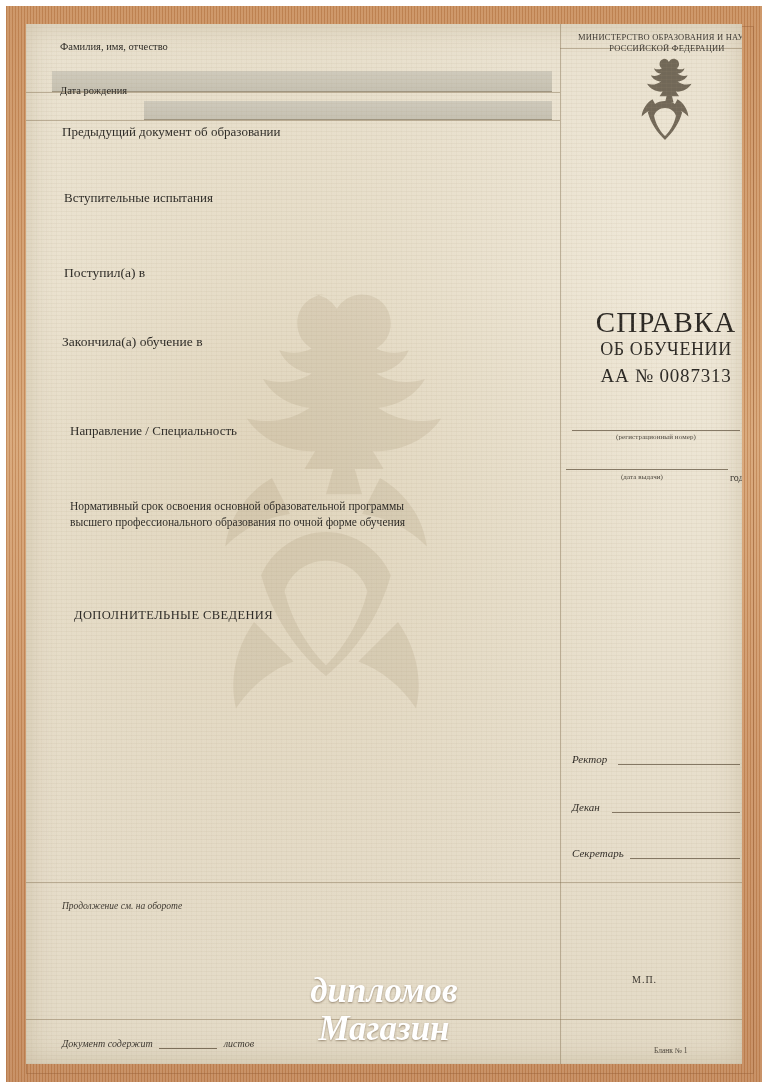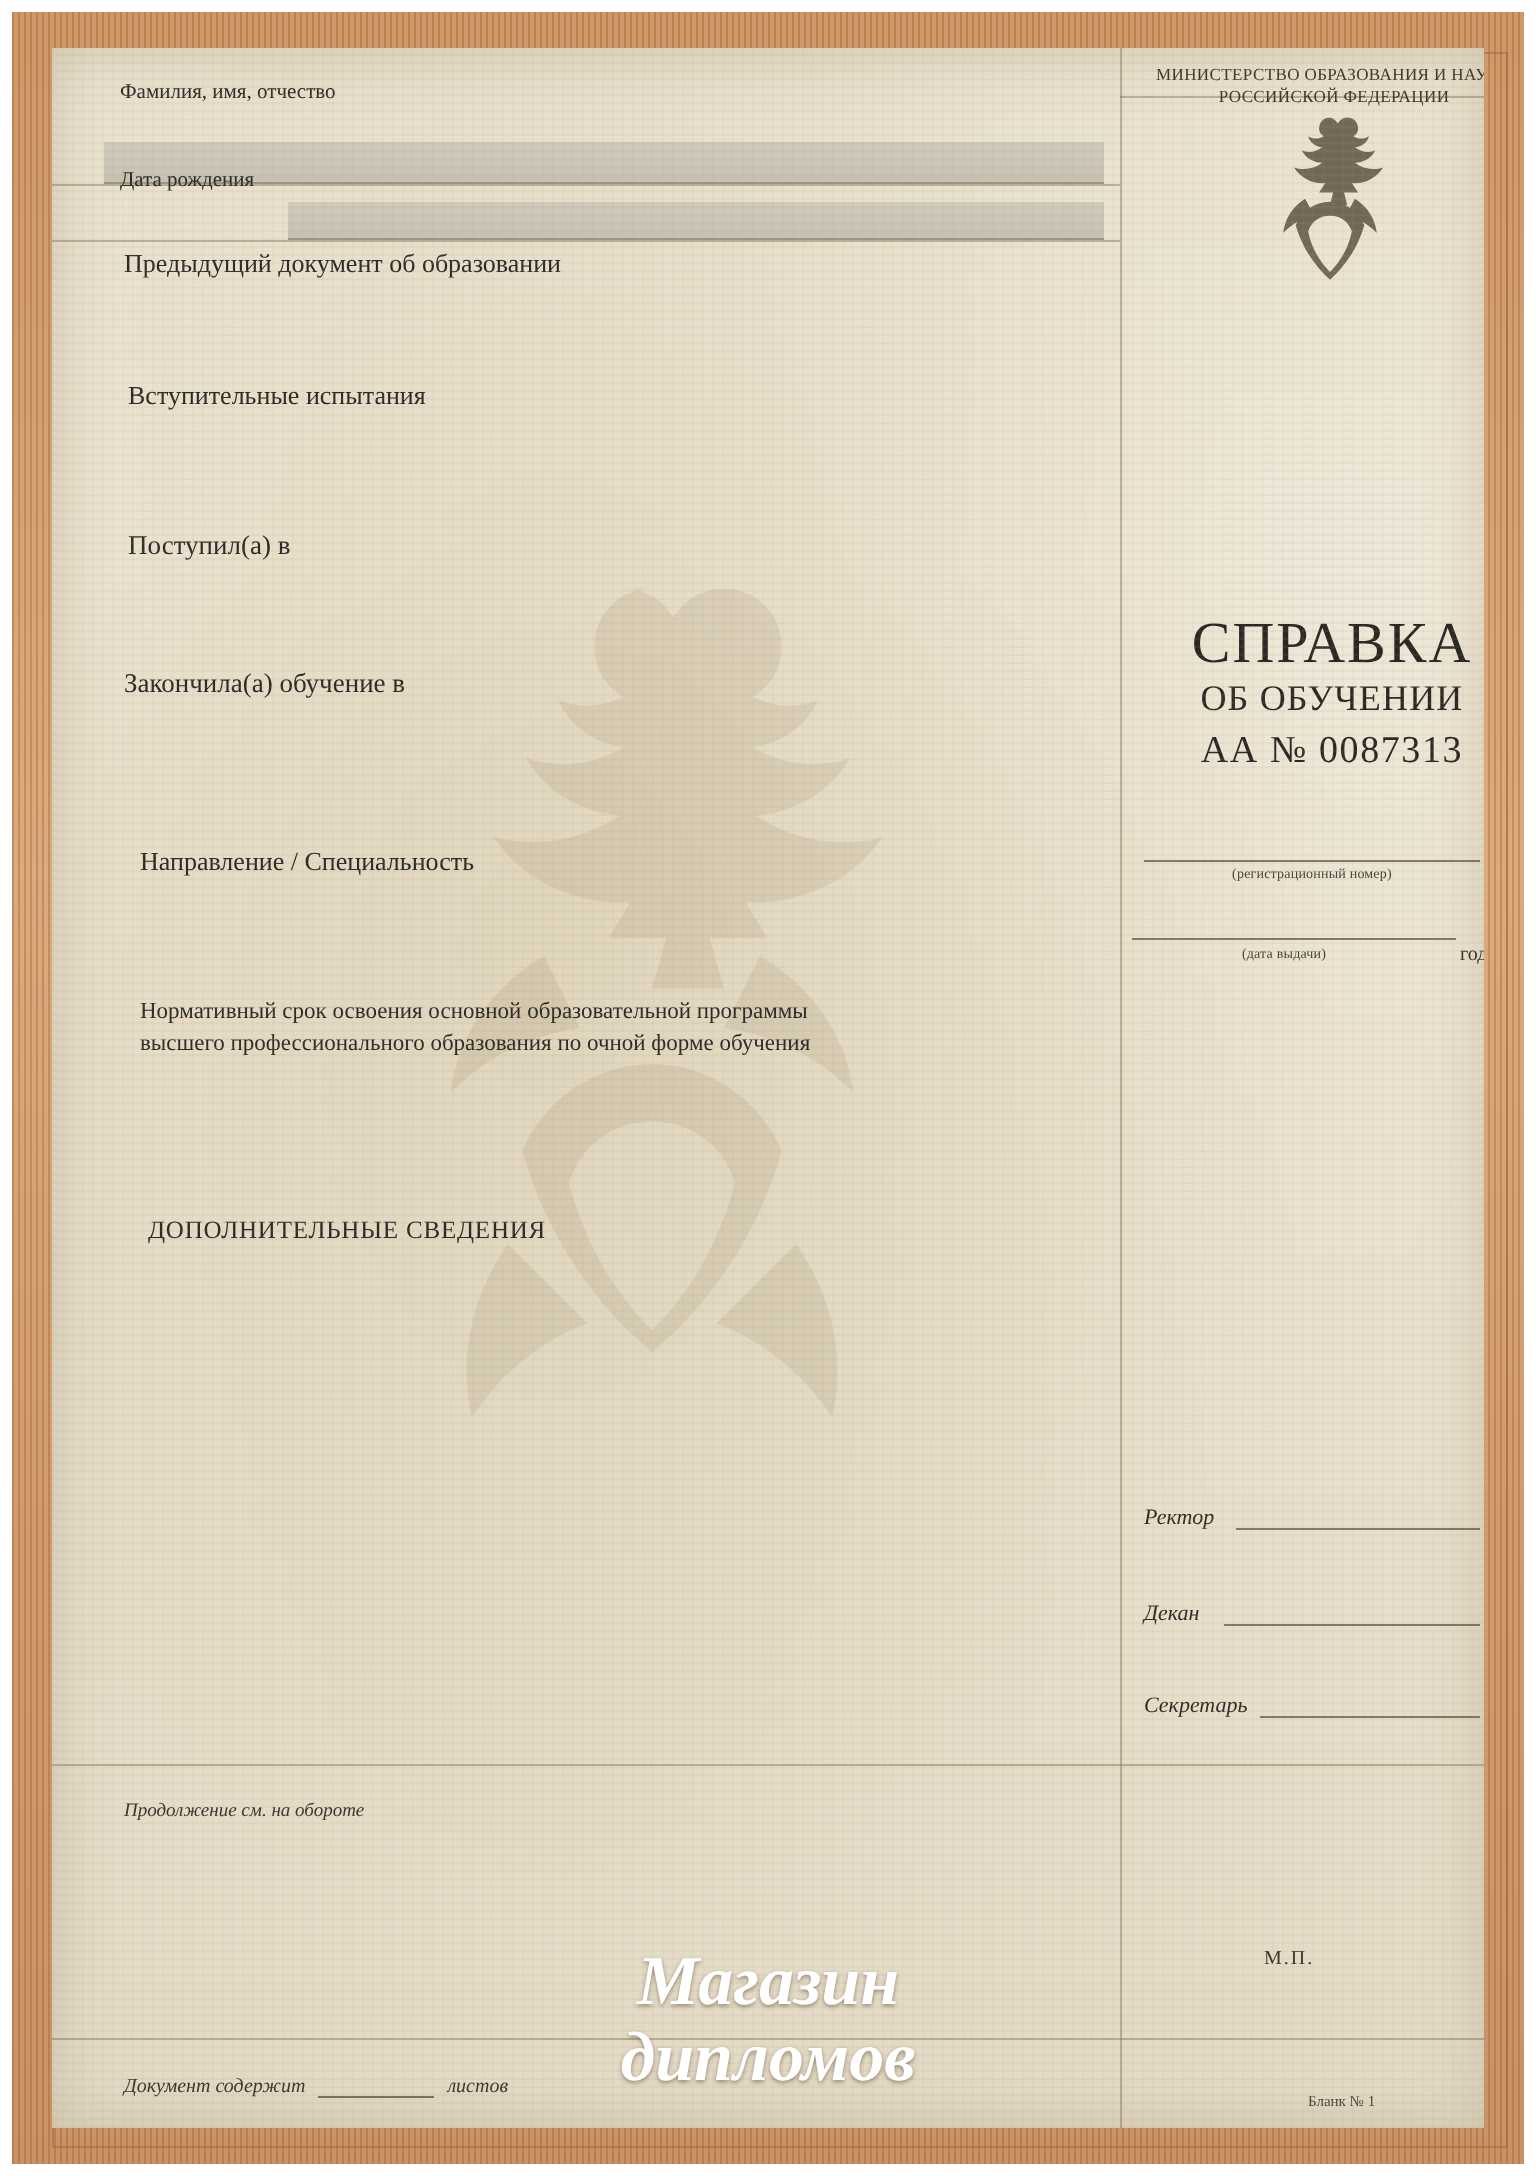--- a/index.html
+++ b/index.html
@@ -363,17 +363,17 @@
 
     <div id="doc-contains">
       <span>Документ содержит</span>
       <span class="blankline"></span>
       <span>листов</span>
     </div>
 
   </div>
 
   <div id="shop-watermark">
+    <div>дипломов</div>
     <div>Магазин</div>
-    <div>дипломов</div>
   </div>
 
 </div>
 
 </body></html>

